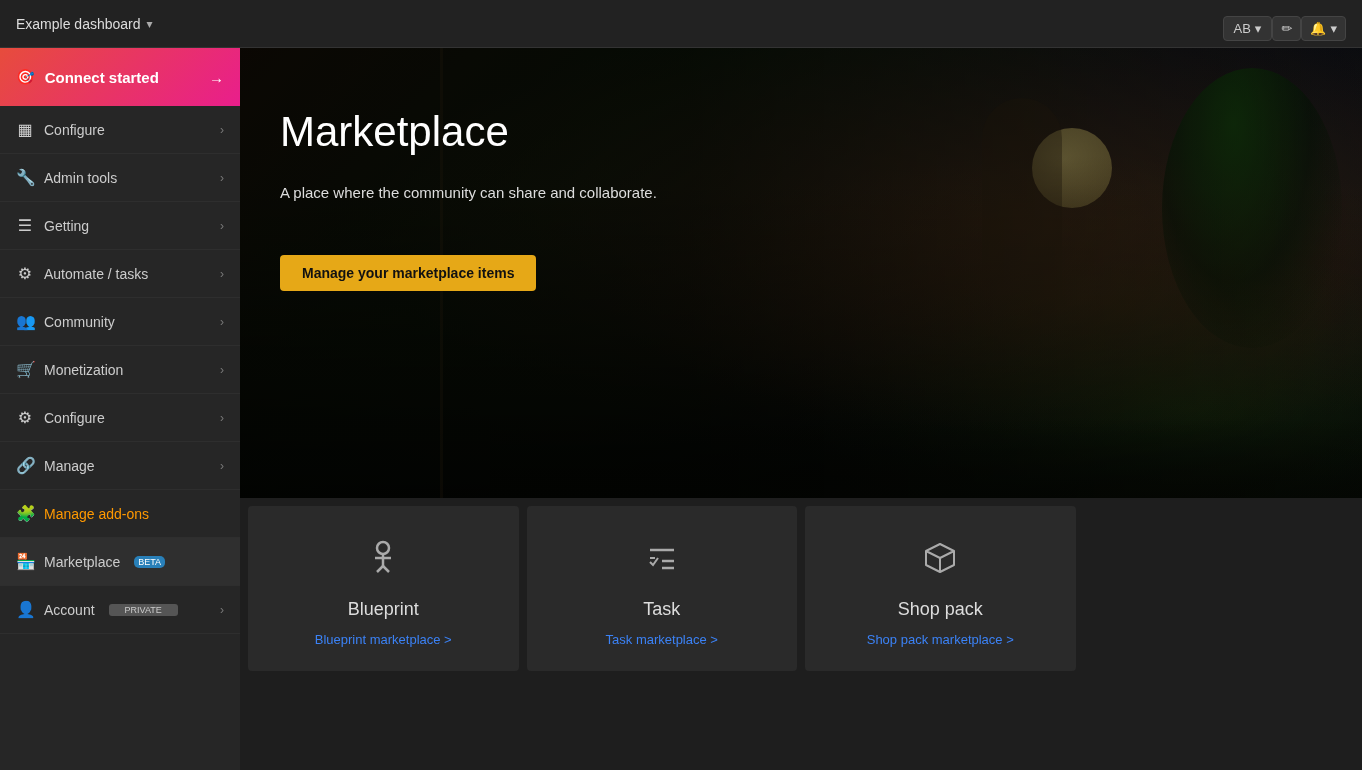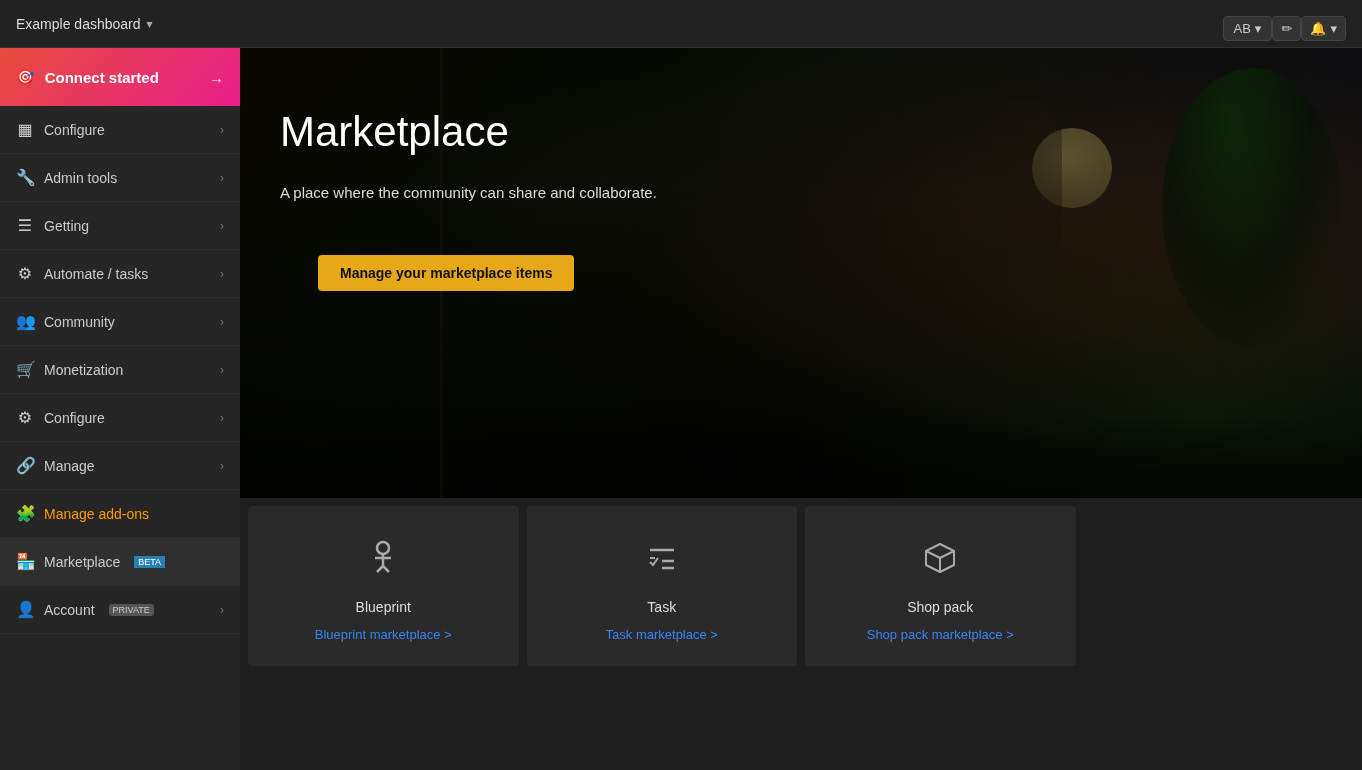--- a/index.html
+++ b/index.html
@@ -114,31 +114,31 @@
       font-size: 14px;
     }
     .sidebar-chevron {
       font-size: 12px;
       color: #777;
     }
     .sidebar-badge-blue {
       background: #2980b9;
       color: white;
       font-size: 9px;
-      border-radius: 0;
+      border-radius: 5px;
       padding: 1px 4px;
       margin-left: 4px;
       text-transform: uppercase;
     }
     .sidebar-badge-gray {
       background: #555;
       color: #ccc;
       font-size: 9px;
       border-radius: 3px;
-      padding: 1px 4px;
+      padding: 1px 16px;
       margin-left: 4px;
       text-transform: uppercase;
     }
 
     
     .getting-started-btn {
       background: linear-gradient(135deg, #e74c3c, #e91e8c);
       color: white;
       padding: 20px 16px;
       cursor: pointer;
@@ -198,21 +198,20 @@
     }
     .hero-btn {
       background: #e6a817;
       color: #111;
       border: none;
       border-radius: 4px;
       padding: 10px 22px;
       font-size: 14px;
       font-weight: 600;
       cursor: pointer;
-      margin-left: 38px;
     }
     .hero-deco-moon {
       position: absolute;
       top: 80px;
       right: 250px;
       width: 80px;
       height: 80px;
       background: radial-gradient(circle at 40% 40%, #c8b96a, #8a7a40);
       border-radius: 50%;
       opacity: 0.6;
@@ -234,21 +233,21 @@
       align-items: center;
       gap: 12px;
       cursor: pointer;
       transition: background 0.15s;
     }
     .card-icon {
       font-size: 36px;
       color: #aaa;
     }
     .card-title {
-      font-size: 14px;
+      font-size: 18px;
       color: #ddd;
       font-weight: 500;
     }
     .card-link {
       font-size: 13px;
       color: #3b82f6;
     }
 
     
     .icon-svg {

